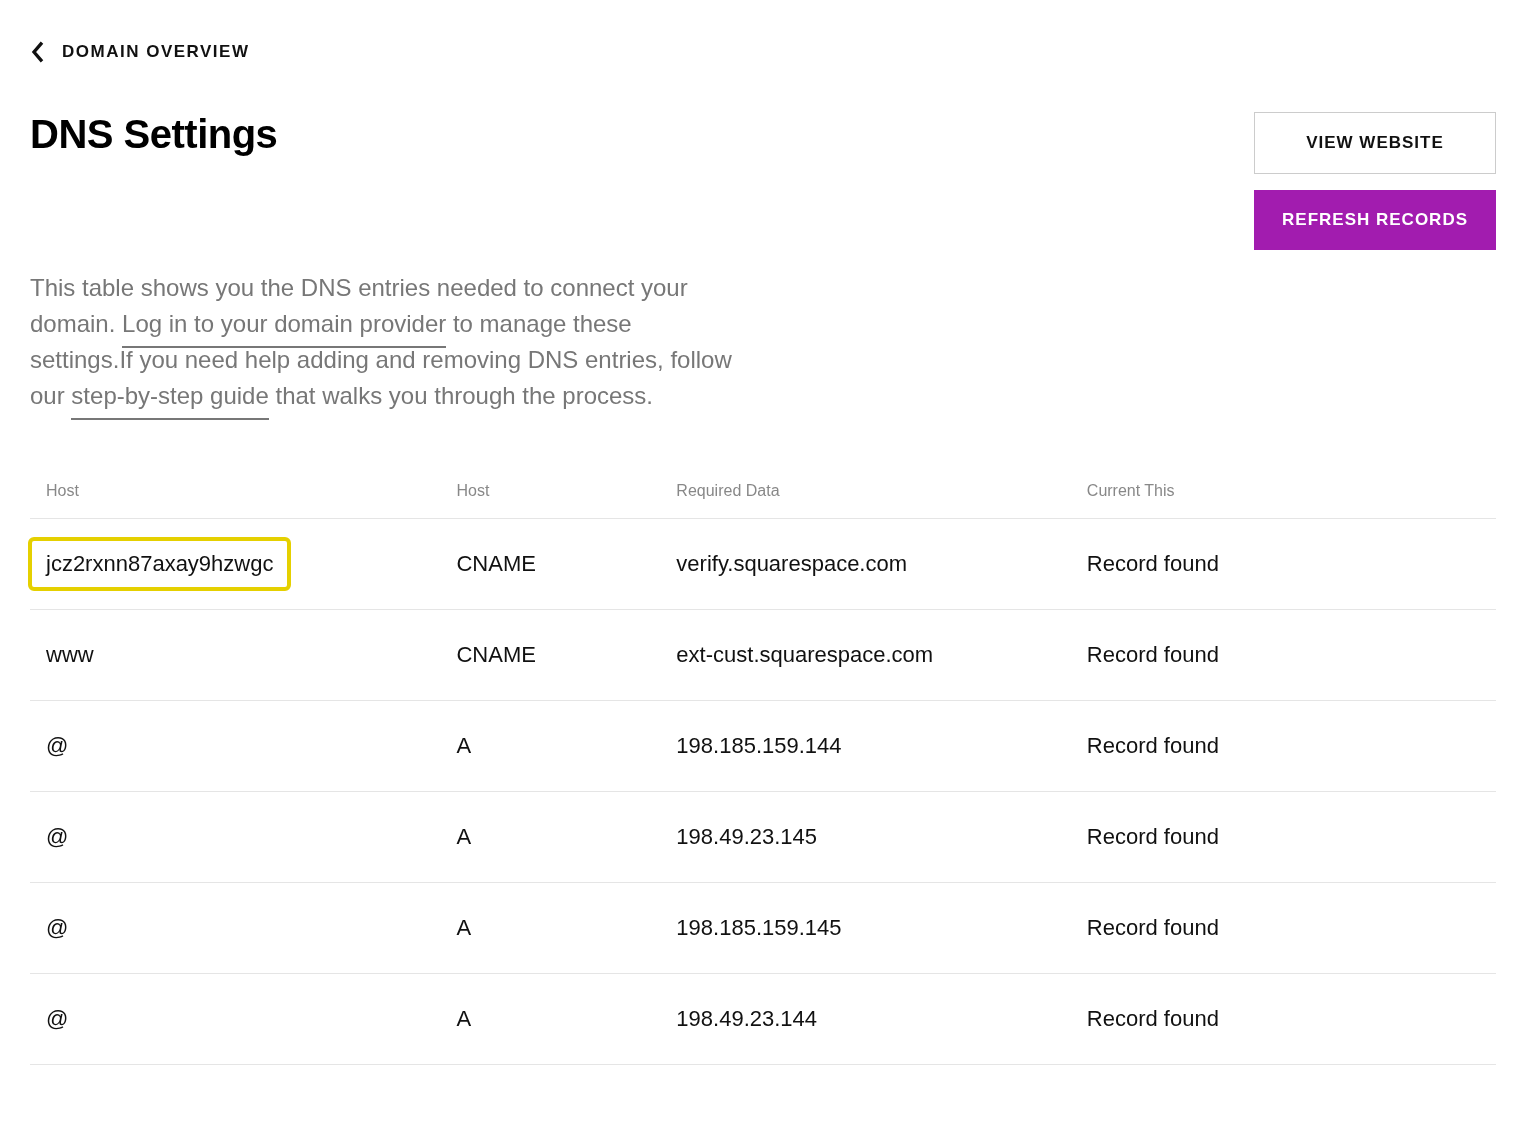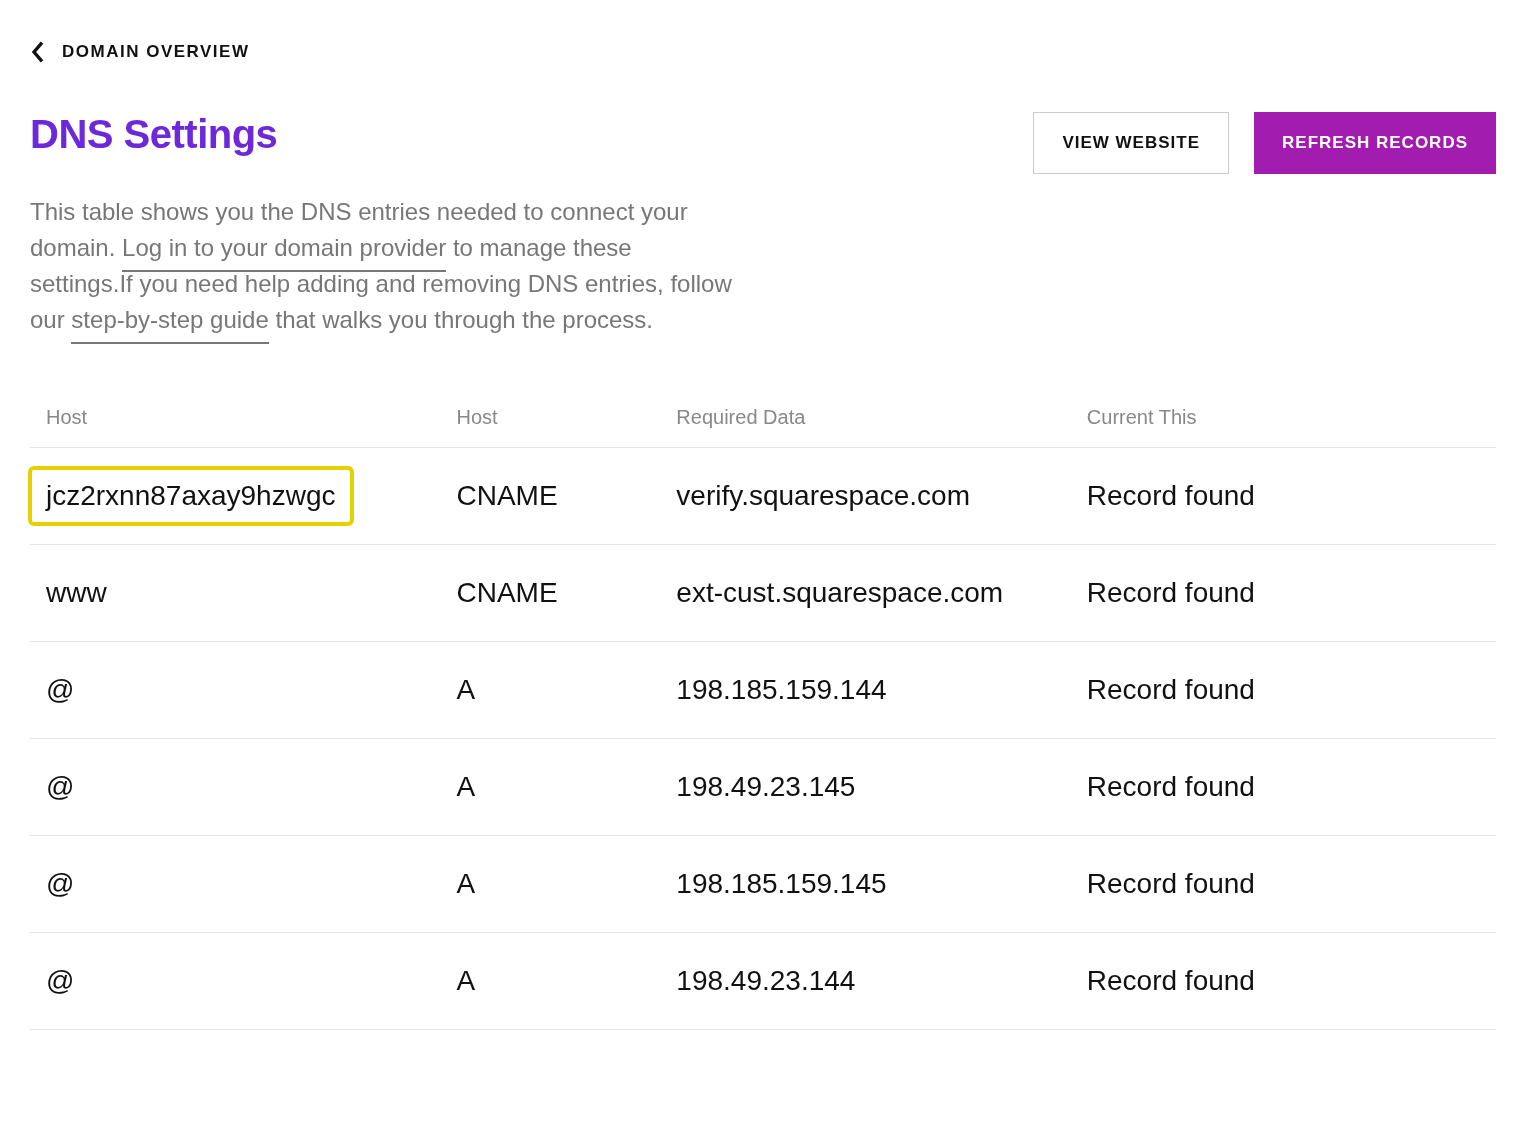--- a/index.html
+++ b/index.html
@@ -33,25 +33,26 @@
     .header-row {
       display: flex;
       justify-content: space-between;
       align-items: flex-start;
       margin-bottom: 20px;
     }
     .page-title {
       font-size: 40px;
       font-weight: 700;
       letter-spacing: -0.5px;
-      color: #6d28d9;
+      color: #000000;
     }
     .button-group {
       display: flex;
-      gap: 25px;
+      gap: 16px;
+      flex-direction: column;
     }
     .btn {
       padding: 20px 28px;
       font-size: 17px;
       font-weight: 700;
       letter-spacing: 1px;
       border: none;
       cursor: pointer;
       font-family: inherit;
     }
@@ -78,27 +79,27 @@
       padding-bottom: 9px;
     }
     .dns-table {
       width: 100%;
       border-collapse: collapse;
     }
     .dns-table thead th {
       text-align: left;
       font-weight: 400;
       color: #888888;
-      font-size: 20px;
+      font-size: 16px;
       padding: 18px 16px 18px 16px;
       border-bottom: 1px solid #e5e5e5;
     }
     .dns-table tbody td {
       padding: 32px 16px;
-      font-size: 28px;
+      font-size: 22px;
       color: #111111;
       border-bottom: 1px solid #e5e5e5;
       vertical-align: middle;
     }
     .col-host { width: 28%; }
     .col-type { width: 15%; }
     .col-required { width: 28%; }
     .col-current { width: 29%; }
     .status-found {
       color: #1a7a3e;

